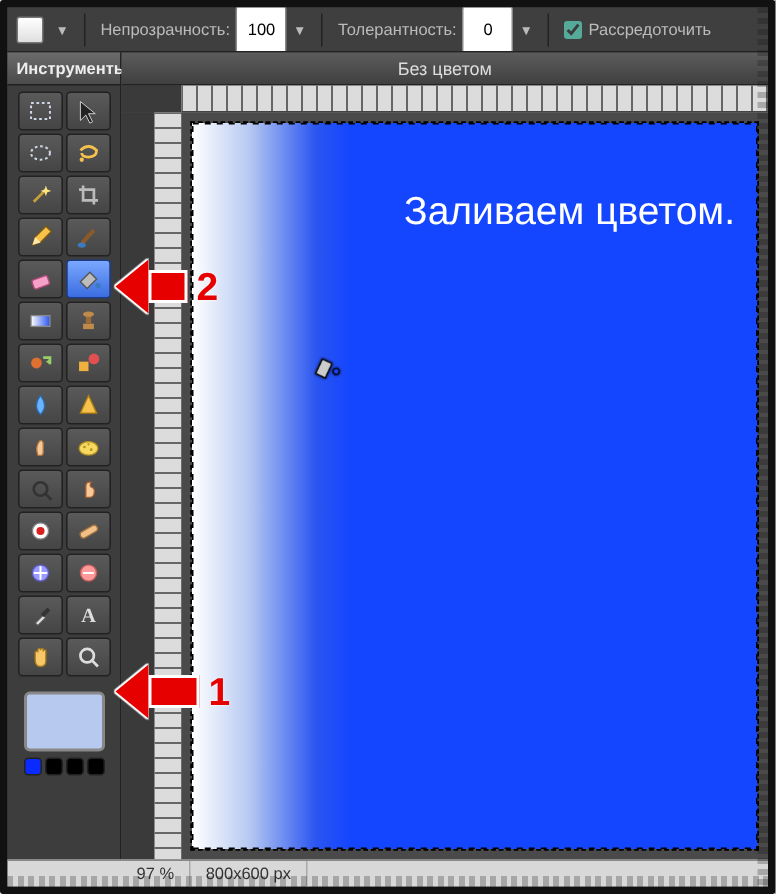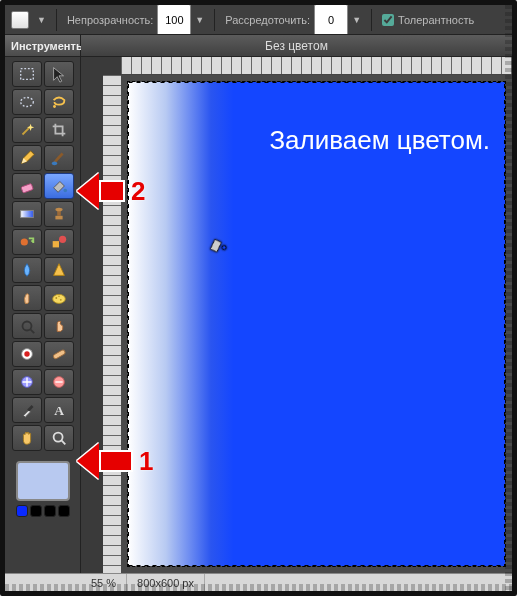--- a/index.html
+++ b/index.html
@@ -259,28 +259,28 @@
     <div class="chip"></div>
     <span class="tri">▼</span>
     <div class="sep"></div>
     <label>
       <span>Непрозрачность:</span>
       <input type="text" value="100" style="">
       <span class="tri">▼</span>
     </label>
     <div class="sep"></div>
     <label>
-      <span>Рассредоточить:</span>
+      <span>Толерантность:</span>
       <input type="text" value="0" style="">
       <span class="tri">▼</span>
     </label>
     <div class="sep"></div>
     <label>
       <input type="checkbox" checked="" style="">
-      <span>Толерантность</span>
+      <span>Рассредоточить</span>
     </label>
   </div>
 
   <div class="main">
 
     <div class="tools">
       <div class="tools-header">Инструменты</div>
       <div class="tool-grid" id="tool-grid">
           <div class="tool">
             <svg viewBox="0 0 20 20">
@@ -448,21 +448,21 @@
               <path d="M4 14 L13 5 L19 11 L10 20 Z" fill="#ccc" stroke="#000"></path>
               <circle cx="20" cy="18" r="2.4" fill="#1446ff" stroke="#000"></circle>
             </svg>
         </div>
       </div>
     </div>
   </div>
 
   <div class="status">
     <div class="cell" style="margin-left:76px">
-      <span>55</span>&nbsp;
+      <span>97</span>&nbsp;
       <span>%</span>
     </div>
     <div class="cell">800x600 px</div>
   </div>
 
   <div class="arrow arrow2">
     <div class="head"></div>
       <div class="shaft"></div>
     <div class="num">2</div>
   </div>

